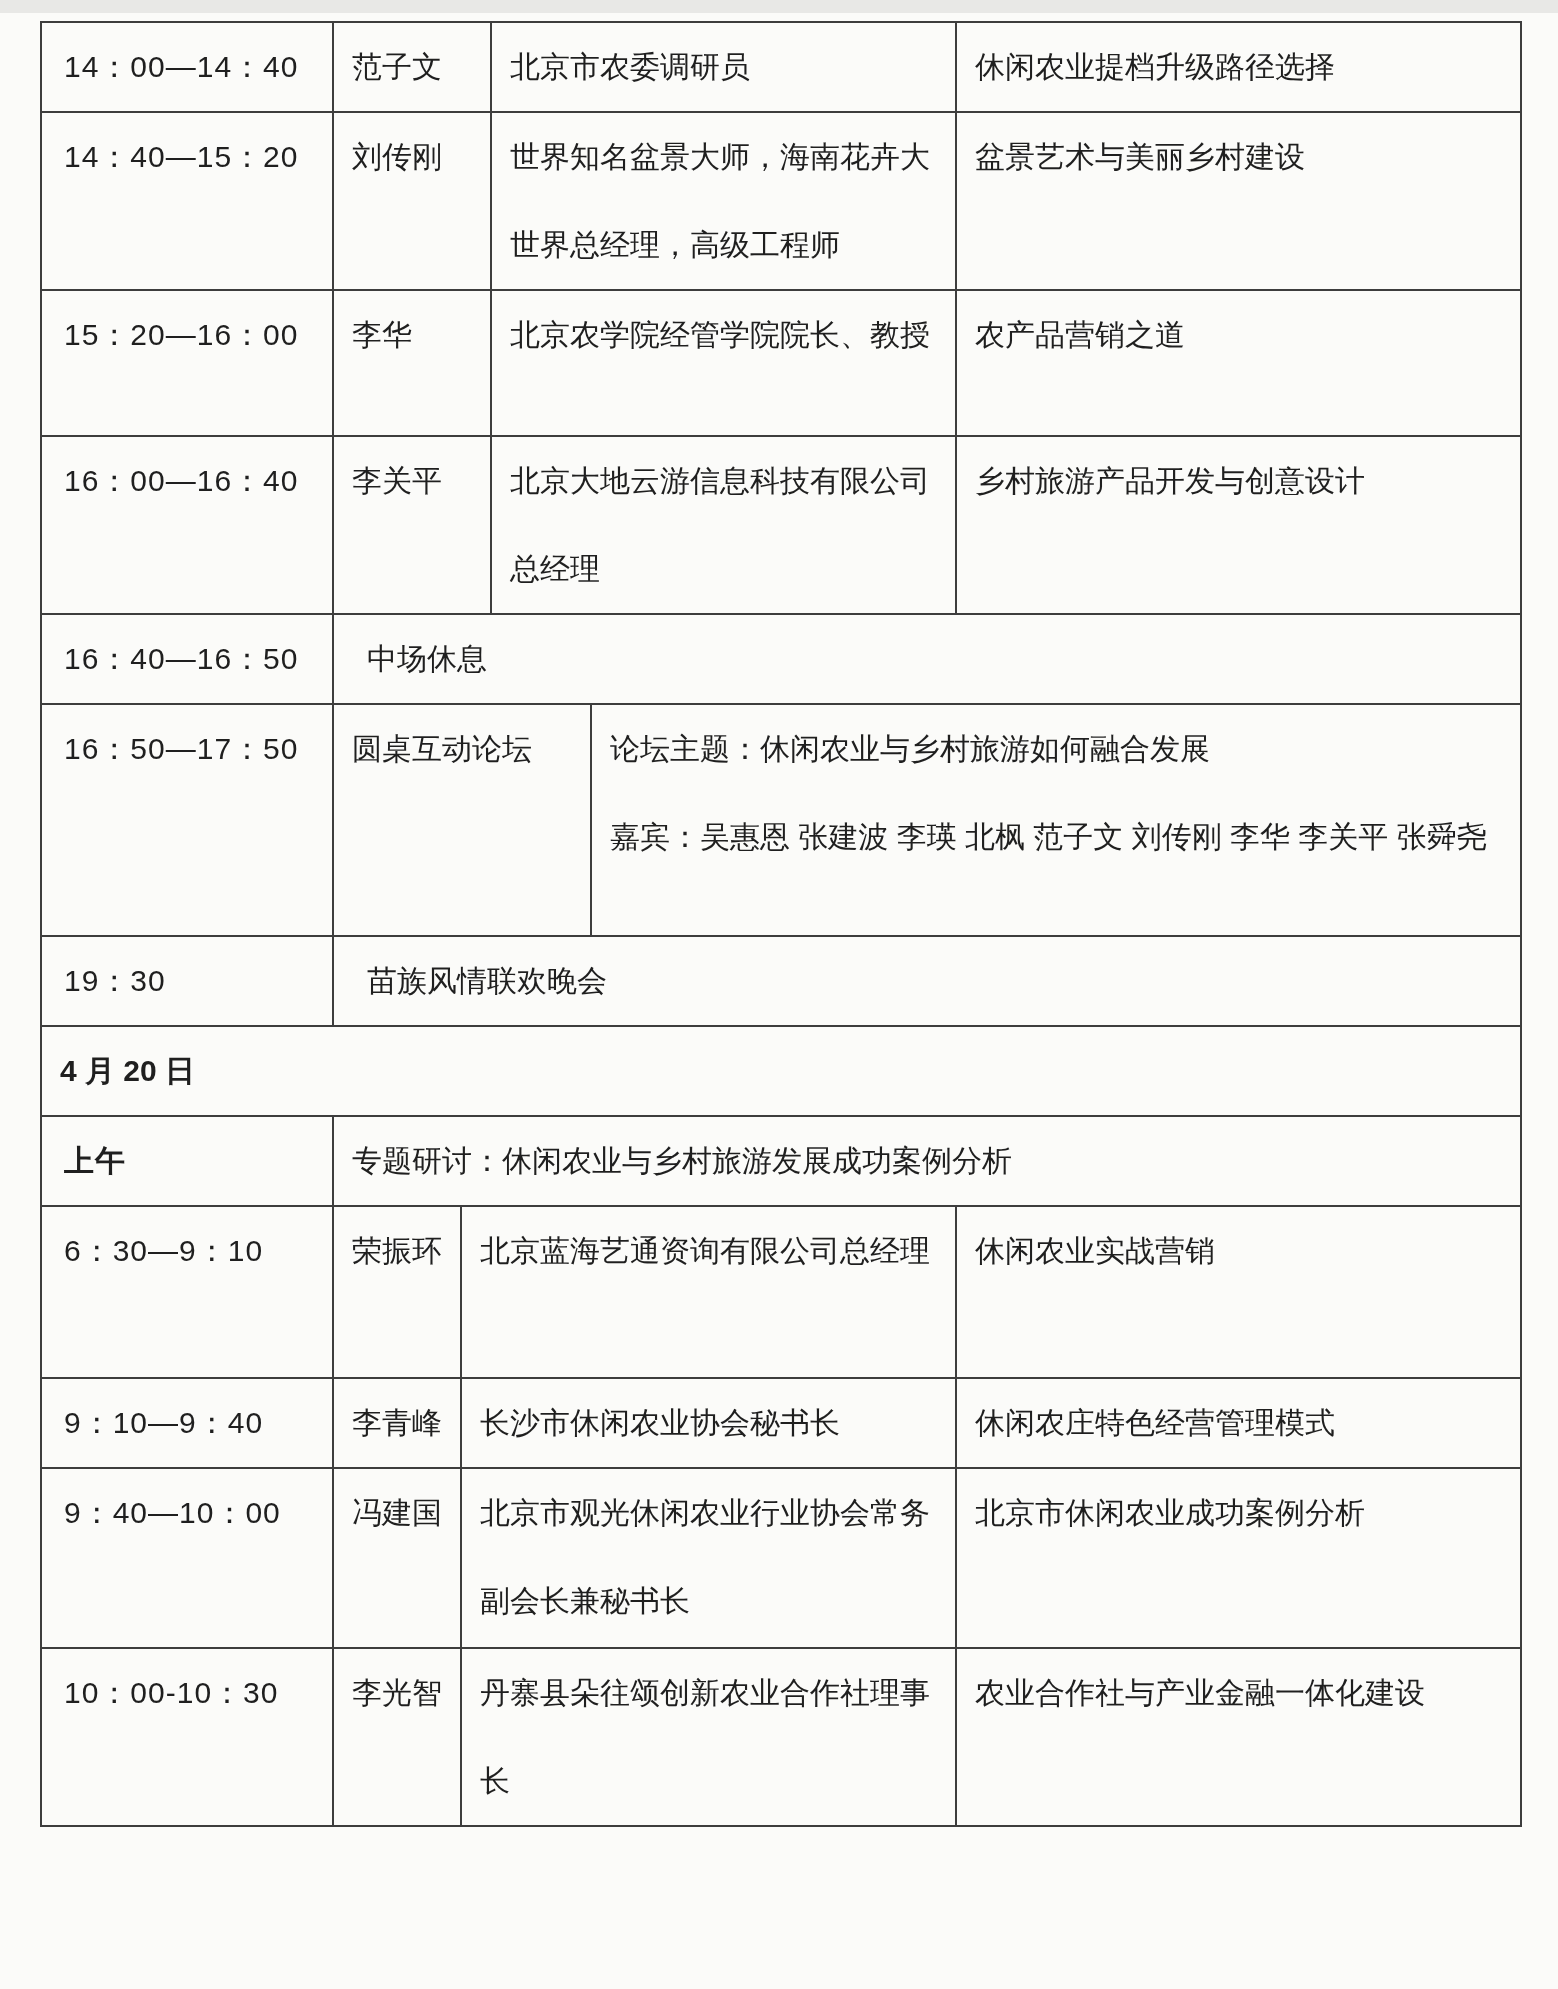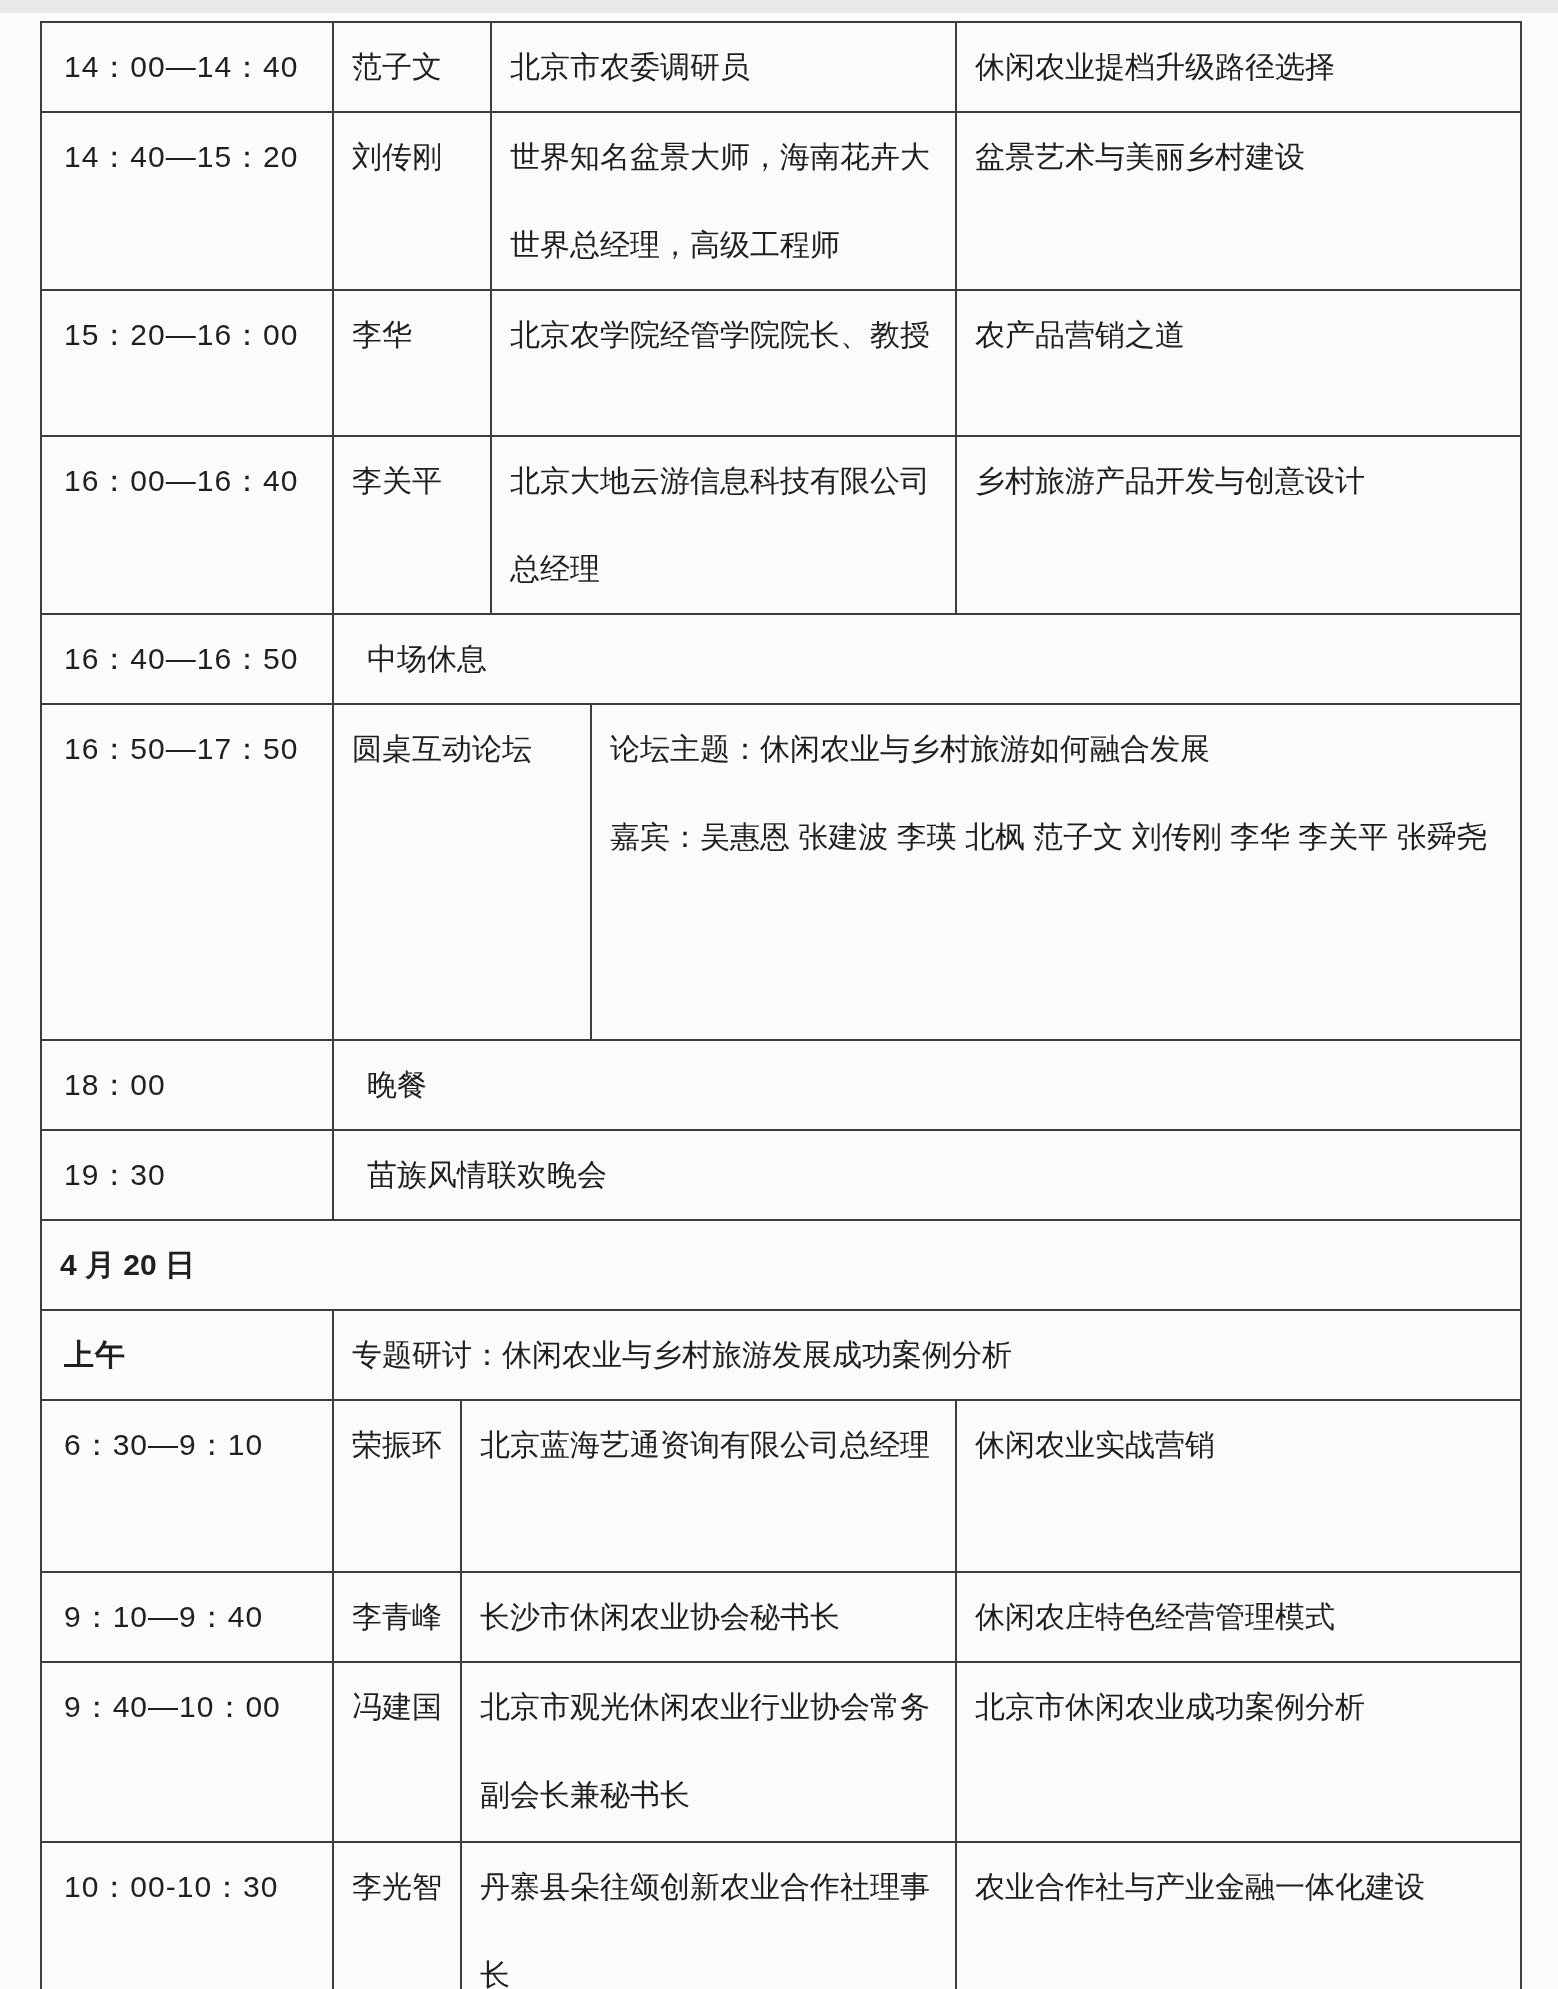--- a/index.html
+++ b/index.html
@@ -26,21 +26,21 @@
     padding:0 12px 0 18px;
     overflow:hidden;
     word-break:break-all;
   }
   .c-time{padding-left:22px;white-space:nowrap;letter-spacing:1px;}
   .c-title{}
   .indent{padding-left:33px;}
   .bold{font-weight:bold;}
   
   .rh-88{height:88px}.rh-168{height:168px}.rh-182{height:146px}
-  .rh-76{height:76px}.rh-300{height:336px}.rh-80{height:80px}
+  .rh-76{height:76px}.rh-300{height:232px}.rh-80{height:80px}
   .rh-172{height:172px}.rh-180{height:180px}.rh-178{height:178px}
 </style>
 </head>
 <body>
 
 <div class="page">
   <table class="schedule">
     <colgroup>
       <col style="width:292px">
         <col style="width:128px">
@@ -86,24 +86,20 @@
 
     <tr class="rh-300">
       <td class="c-time">16：50—17：50</td>
       <td colspan="3">圆桌互动论坛</td>
       <td colspan="2">
         <div>论坛主题：休闲农业与乡村旅游如何融合发展</div>
         <div>嘉宾：吴惠恩 张建波 李瑛 北枫 范子文 刘传刚 李华 李关平 张舜尧</div>
       </td>
     </tr>
 
-    <tr class="rh-80">
-      <td class="c-time">18：00</td>
-      <td colspan="5" class="indent">晚餐</td>
-    </tr>
 
     <tr class="rh-80">
       <td class="c-time">19：30</td>
       <td colspan="5" class="indent">苗族风情联欢晚会</td>
     </tr>
 
     <tr class="rh-80">
       <td colspan="6" class="bold">4 月 20 日</td>
     </tr>
 

